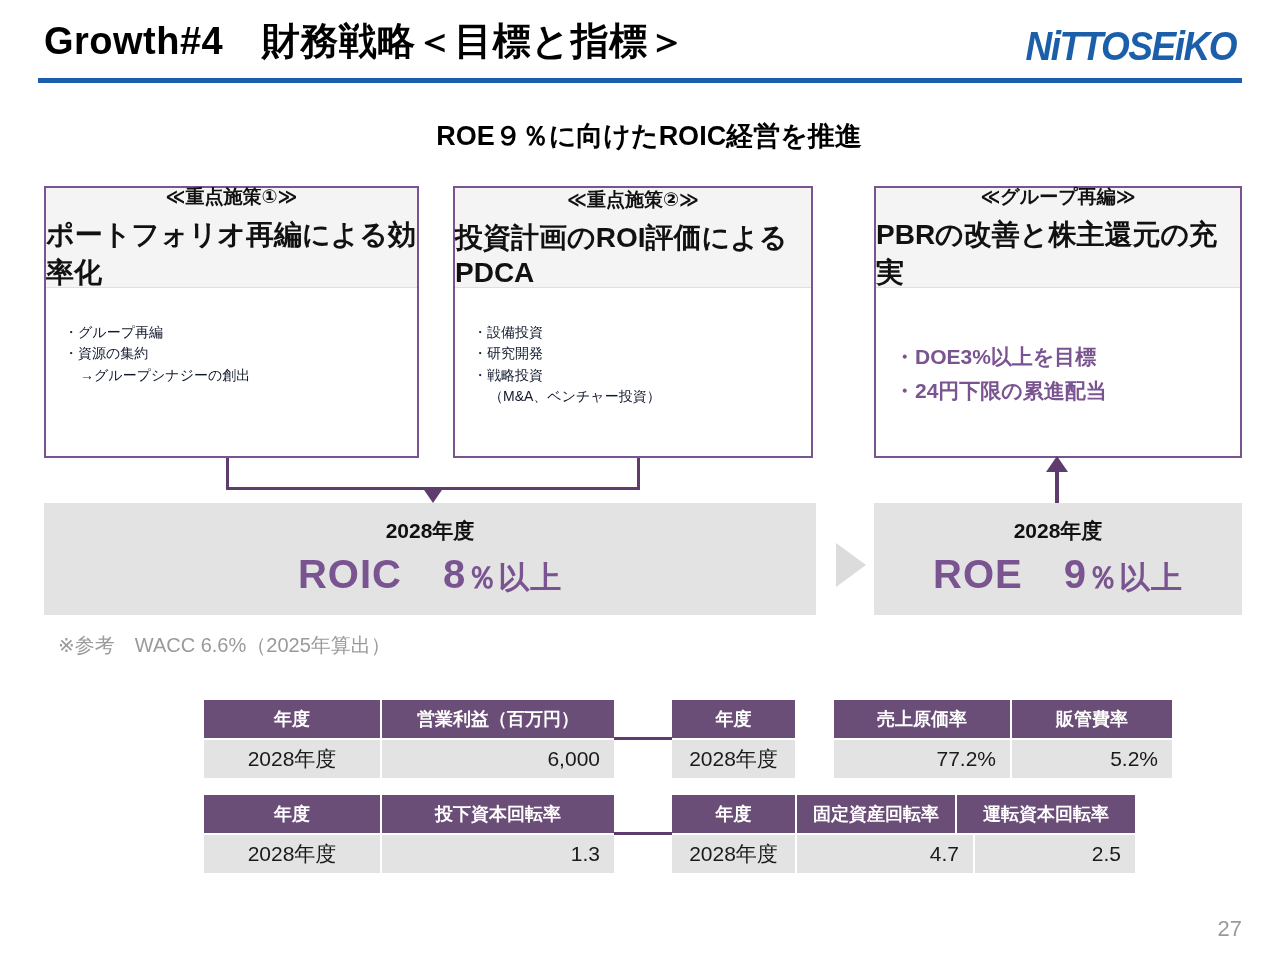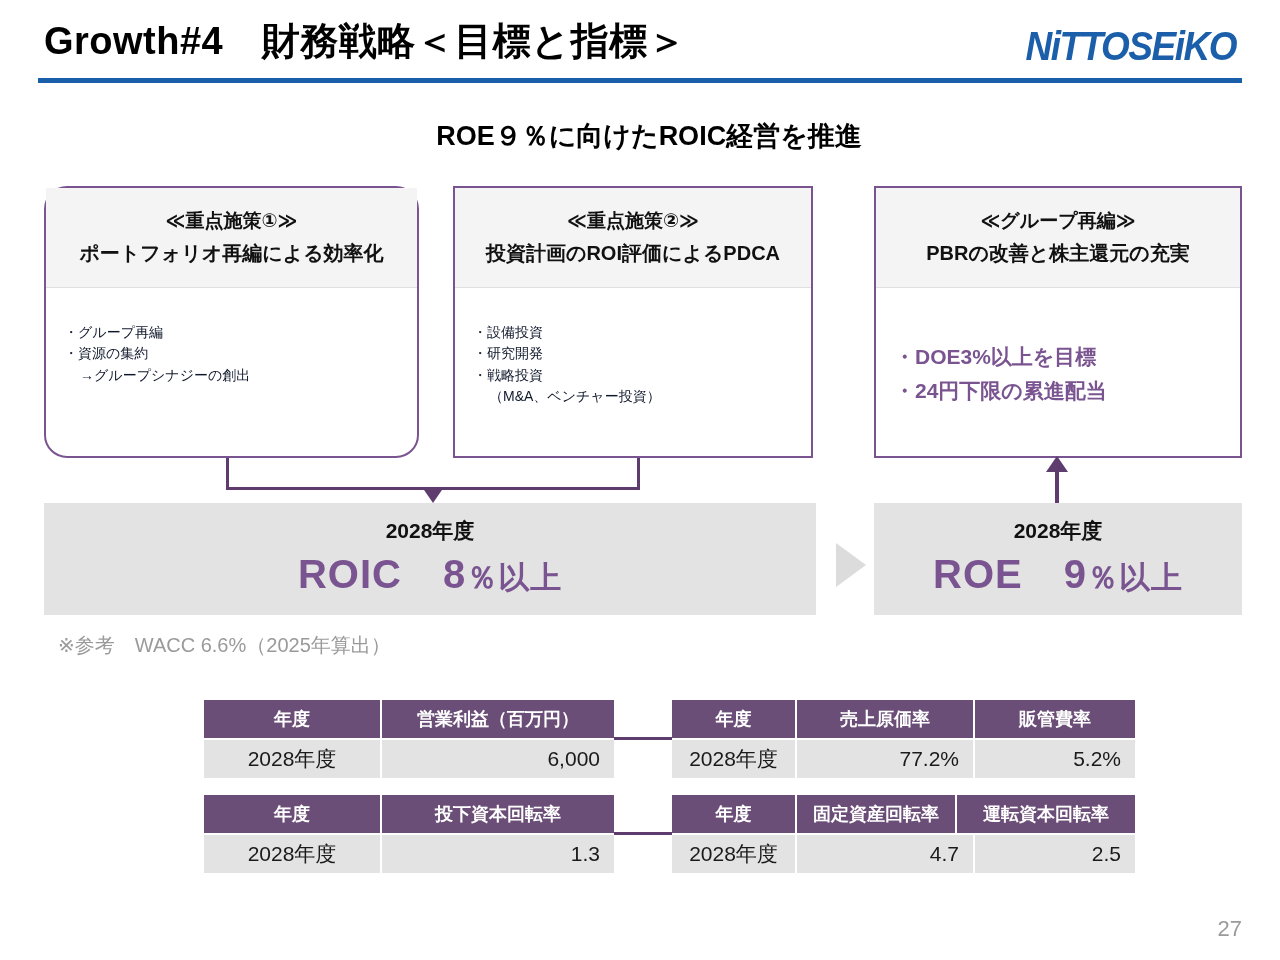--- a/index.html
+++ b/index.html
@@ -34,31 +34,31 @@
   .subtitle {
     position: absolute; left: 9px; top: 118px; width: 1280px;
     text-align: center; font-size: 27px; font-weight: bold; color: #000000;
   }
 
   
   .pbox {
     position: absolute; top: 186px; height: 272px;
     border: 2px solid #7A5490; background: #ffffff;
   }
-  .pbox.b1 { left: 44px;  width: 375px; border-radius: 23px; }
+  .pbox.b1 { left: 44px;  width: 375px; }
   .pbox.b2 { left: 453px; width: 360px; }
   .pbox.b3 { left: 874px; width: 368px; }
   .pbox-head {
     height: 100px; background: #F4F4F4;
     border-bottom: 1px solid #E0E0E0;
     display: flex; flex-direction: column;
     align-items: center; justify-content: center; gap: 6px;
   }
   .pbox-head .l1 { font-size: 19px; font-weight: bold; color: #111; }
-  .pbox-head .l2 { font-size: 20px; font-weight: bold; color: #111; }
+  .pbox-head .l2 { font-size: 28px; font-weight: bold; color: #111; }
   .pbox-body { padding: 34px 18px 0 18px; }
   .pbox-body .li { font-size: 14px; color: #0f172a; line-height: 1.52; white-space: nowrap; }
   .pbox-body .li.ind { padding-left: 16px; }
   .pbox.b3 .pbox-body { padding-top: 52px; }
   .pbox.b3 .li { color: #7A5490; font-weight: bold; font-size: 21px; line-height: 1.62; }
 
   
   .conn { position: absolute; background: #5E3C6E; }
   .arrow-down {
     position: absolute; width: 0; height: 0;
@@ -111,21 +111,21 @@
     height: 40px; display: flex; align-items: center;
     border-right: 2px solid #ffffff; border-top: 2px solid #ffffff;
   }
   .tbl .dc:last-child { border-right: none; }
   .tbl .dc.c { justify-content: center; }
   .tbl .dc.r { justify-content: flex-end; padding-right: 14px; }
 
   .t1 { left: 204px; top: 700px; }
   .t1 .c0 { width: 178px; }  .t1 .c1 { width: 232px; }
   .t2 { left: 672px; top: 700px; }
-  .t2 .c0 { width: 125px; }  .t2 .c1 { width: 178px; }  .t2 .c2 { width: 160px; }
+  .t2 .c0 { width: 125px; }  .t2 .c1 { width: 178px; margin-left: 37px; }  .t2 .c2 { width: 160px; }
   .t3 { left: 204px; top: 795px; }
   .t3 .c0 { width: 178px; }  .t3 .c1 { width: 232px; }
   .t4 { left: 672px; top: 795px; }
   .t4 .c0 { width: 125px; }  .t4 .c1 { width: 178px; }  .t4 .c2 { width: 160px; }
 
   .tbl-link { position: absolute; height: 3px; background: #5E3C6E; left: 614px; width: 58px; }
   .tbl-link.a { top: 737px; }
   .tbl-link.b { top: 832px; }
 
   .pageno {

